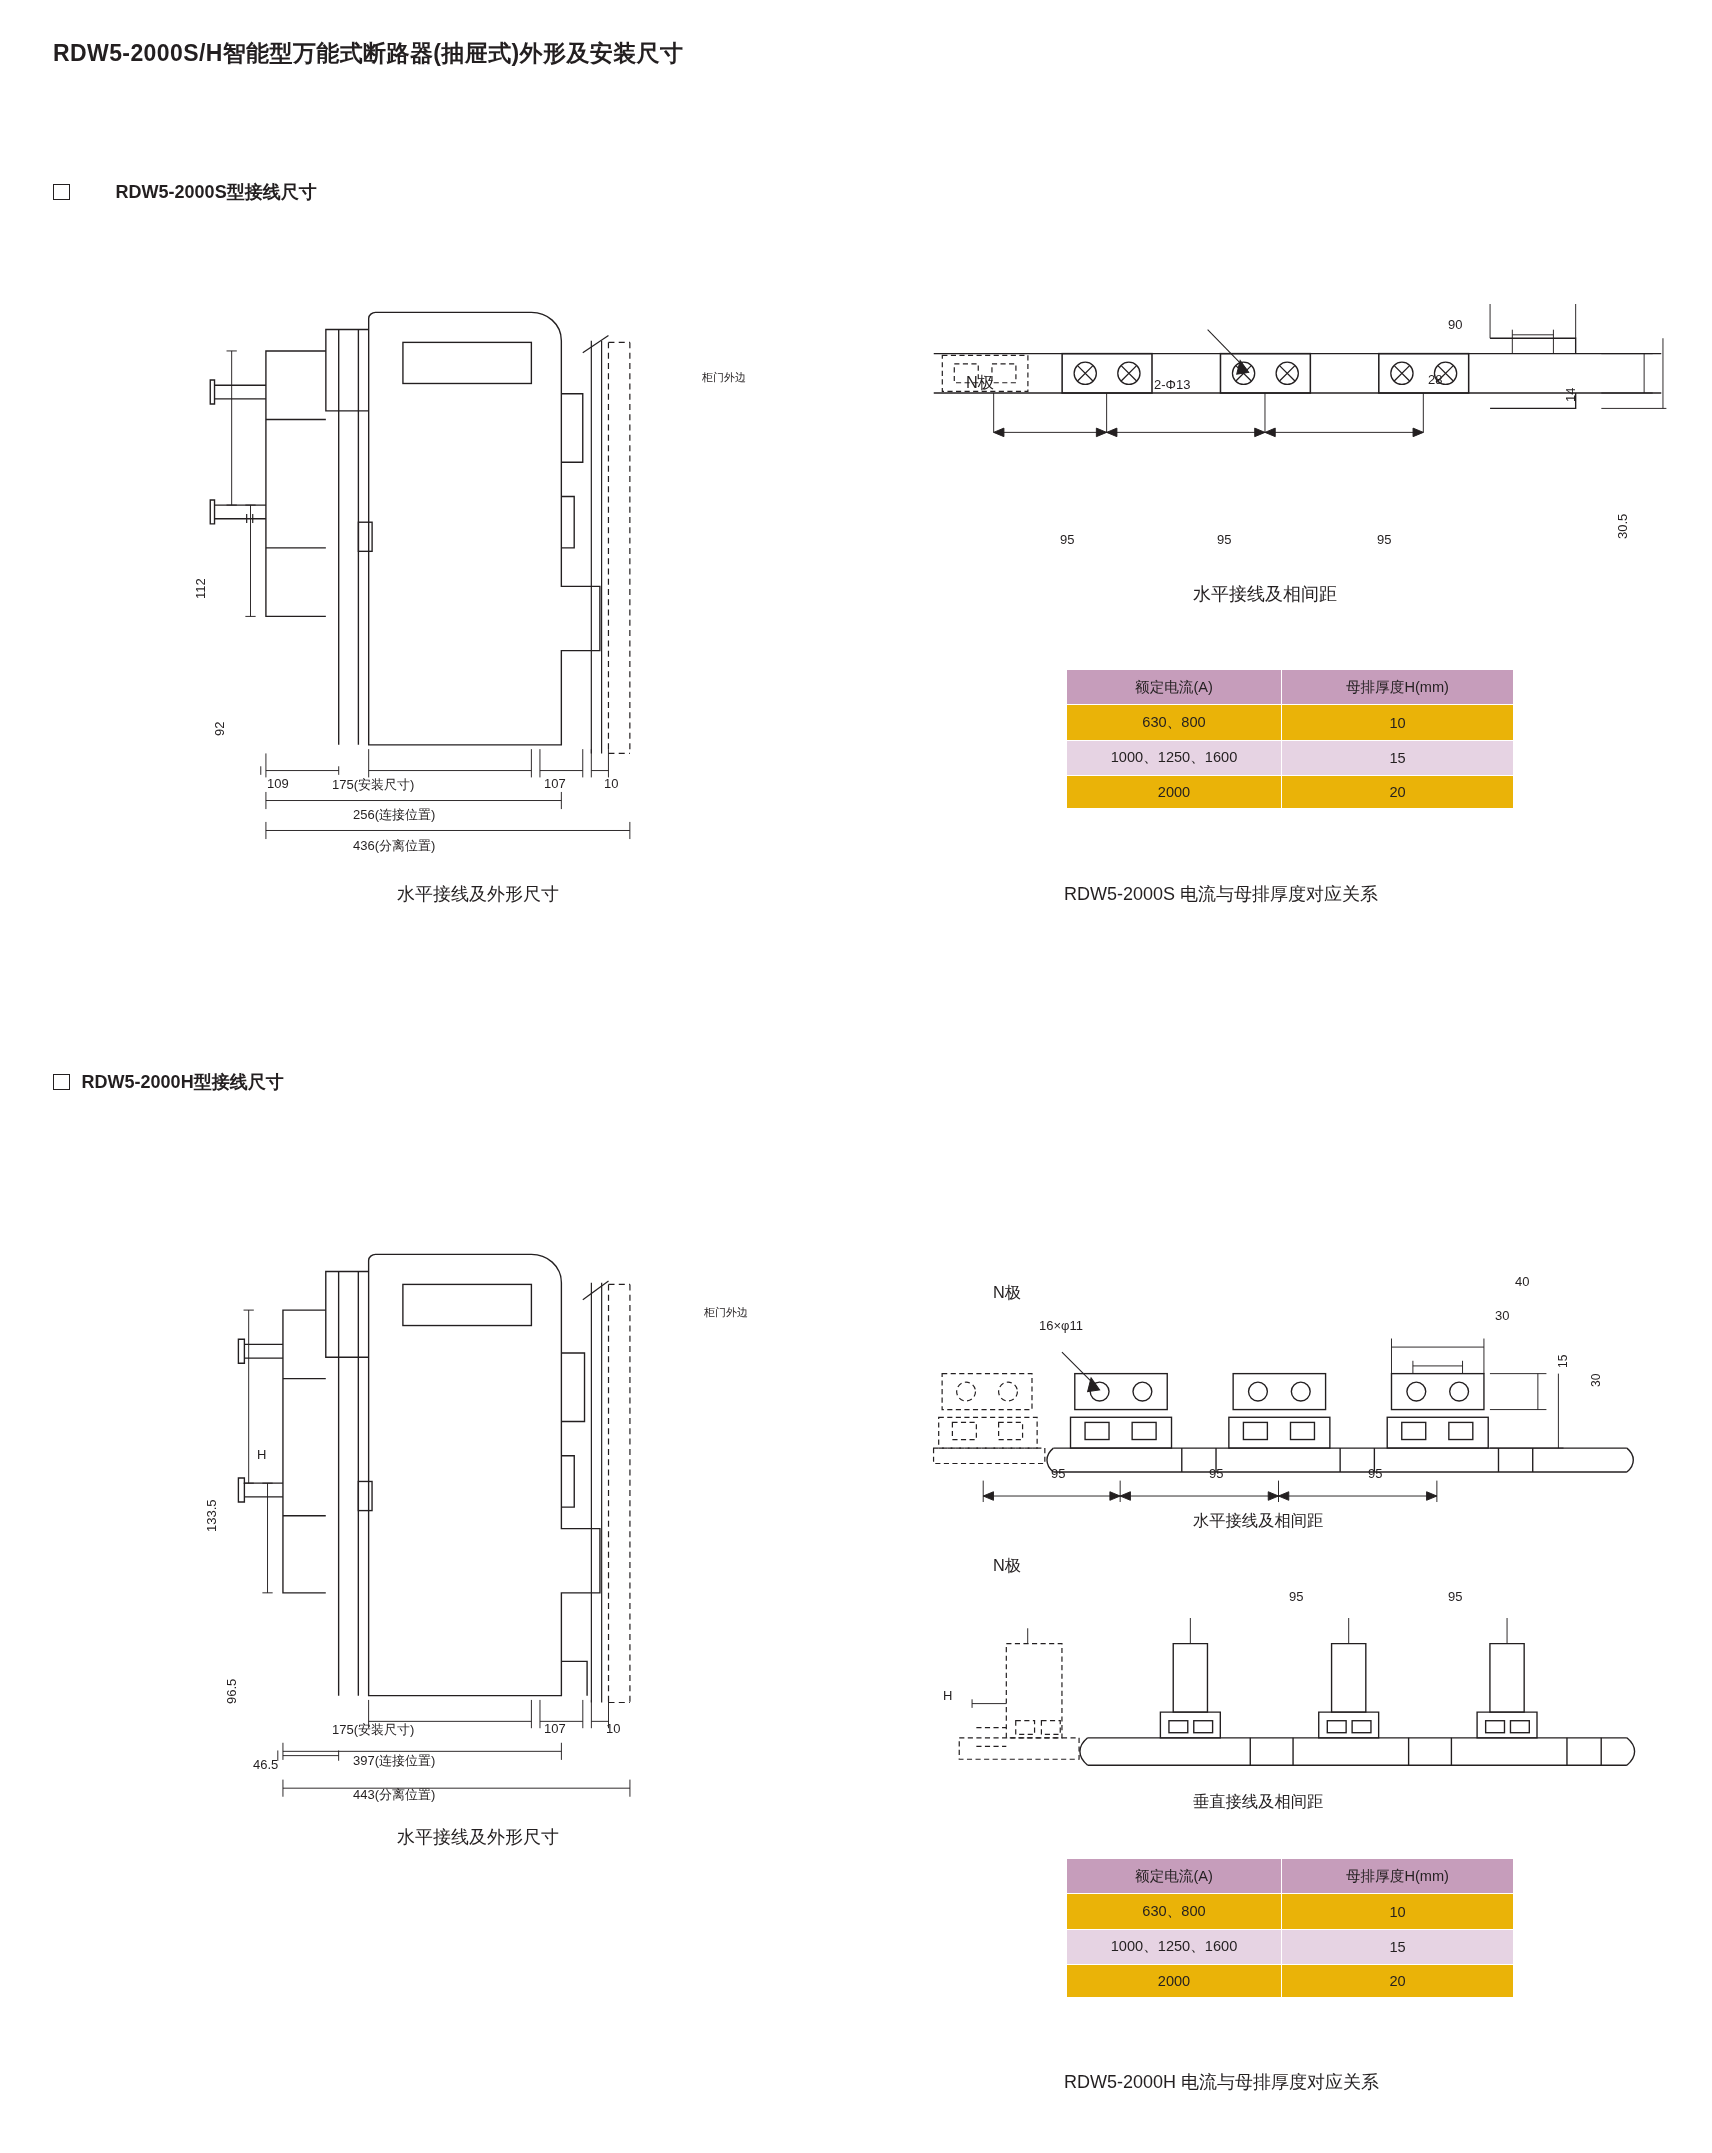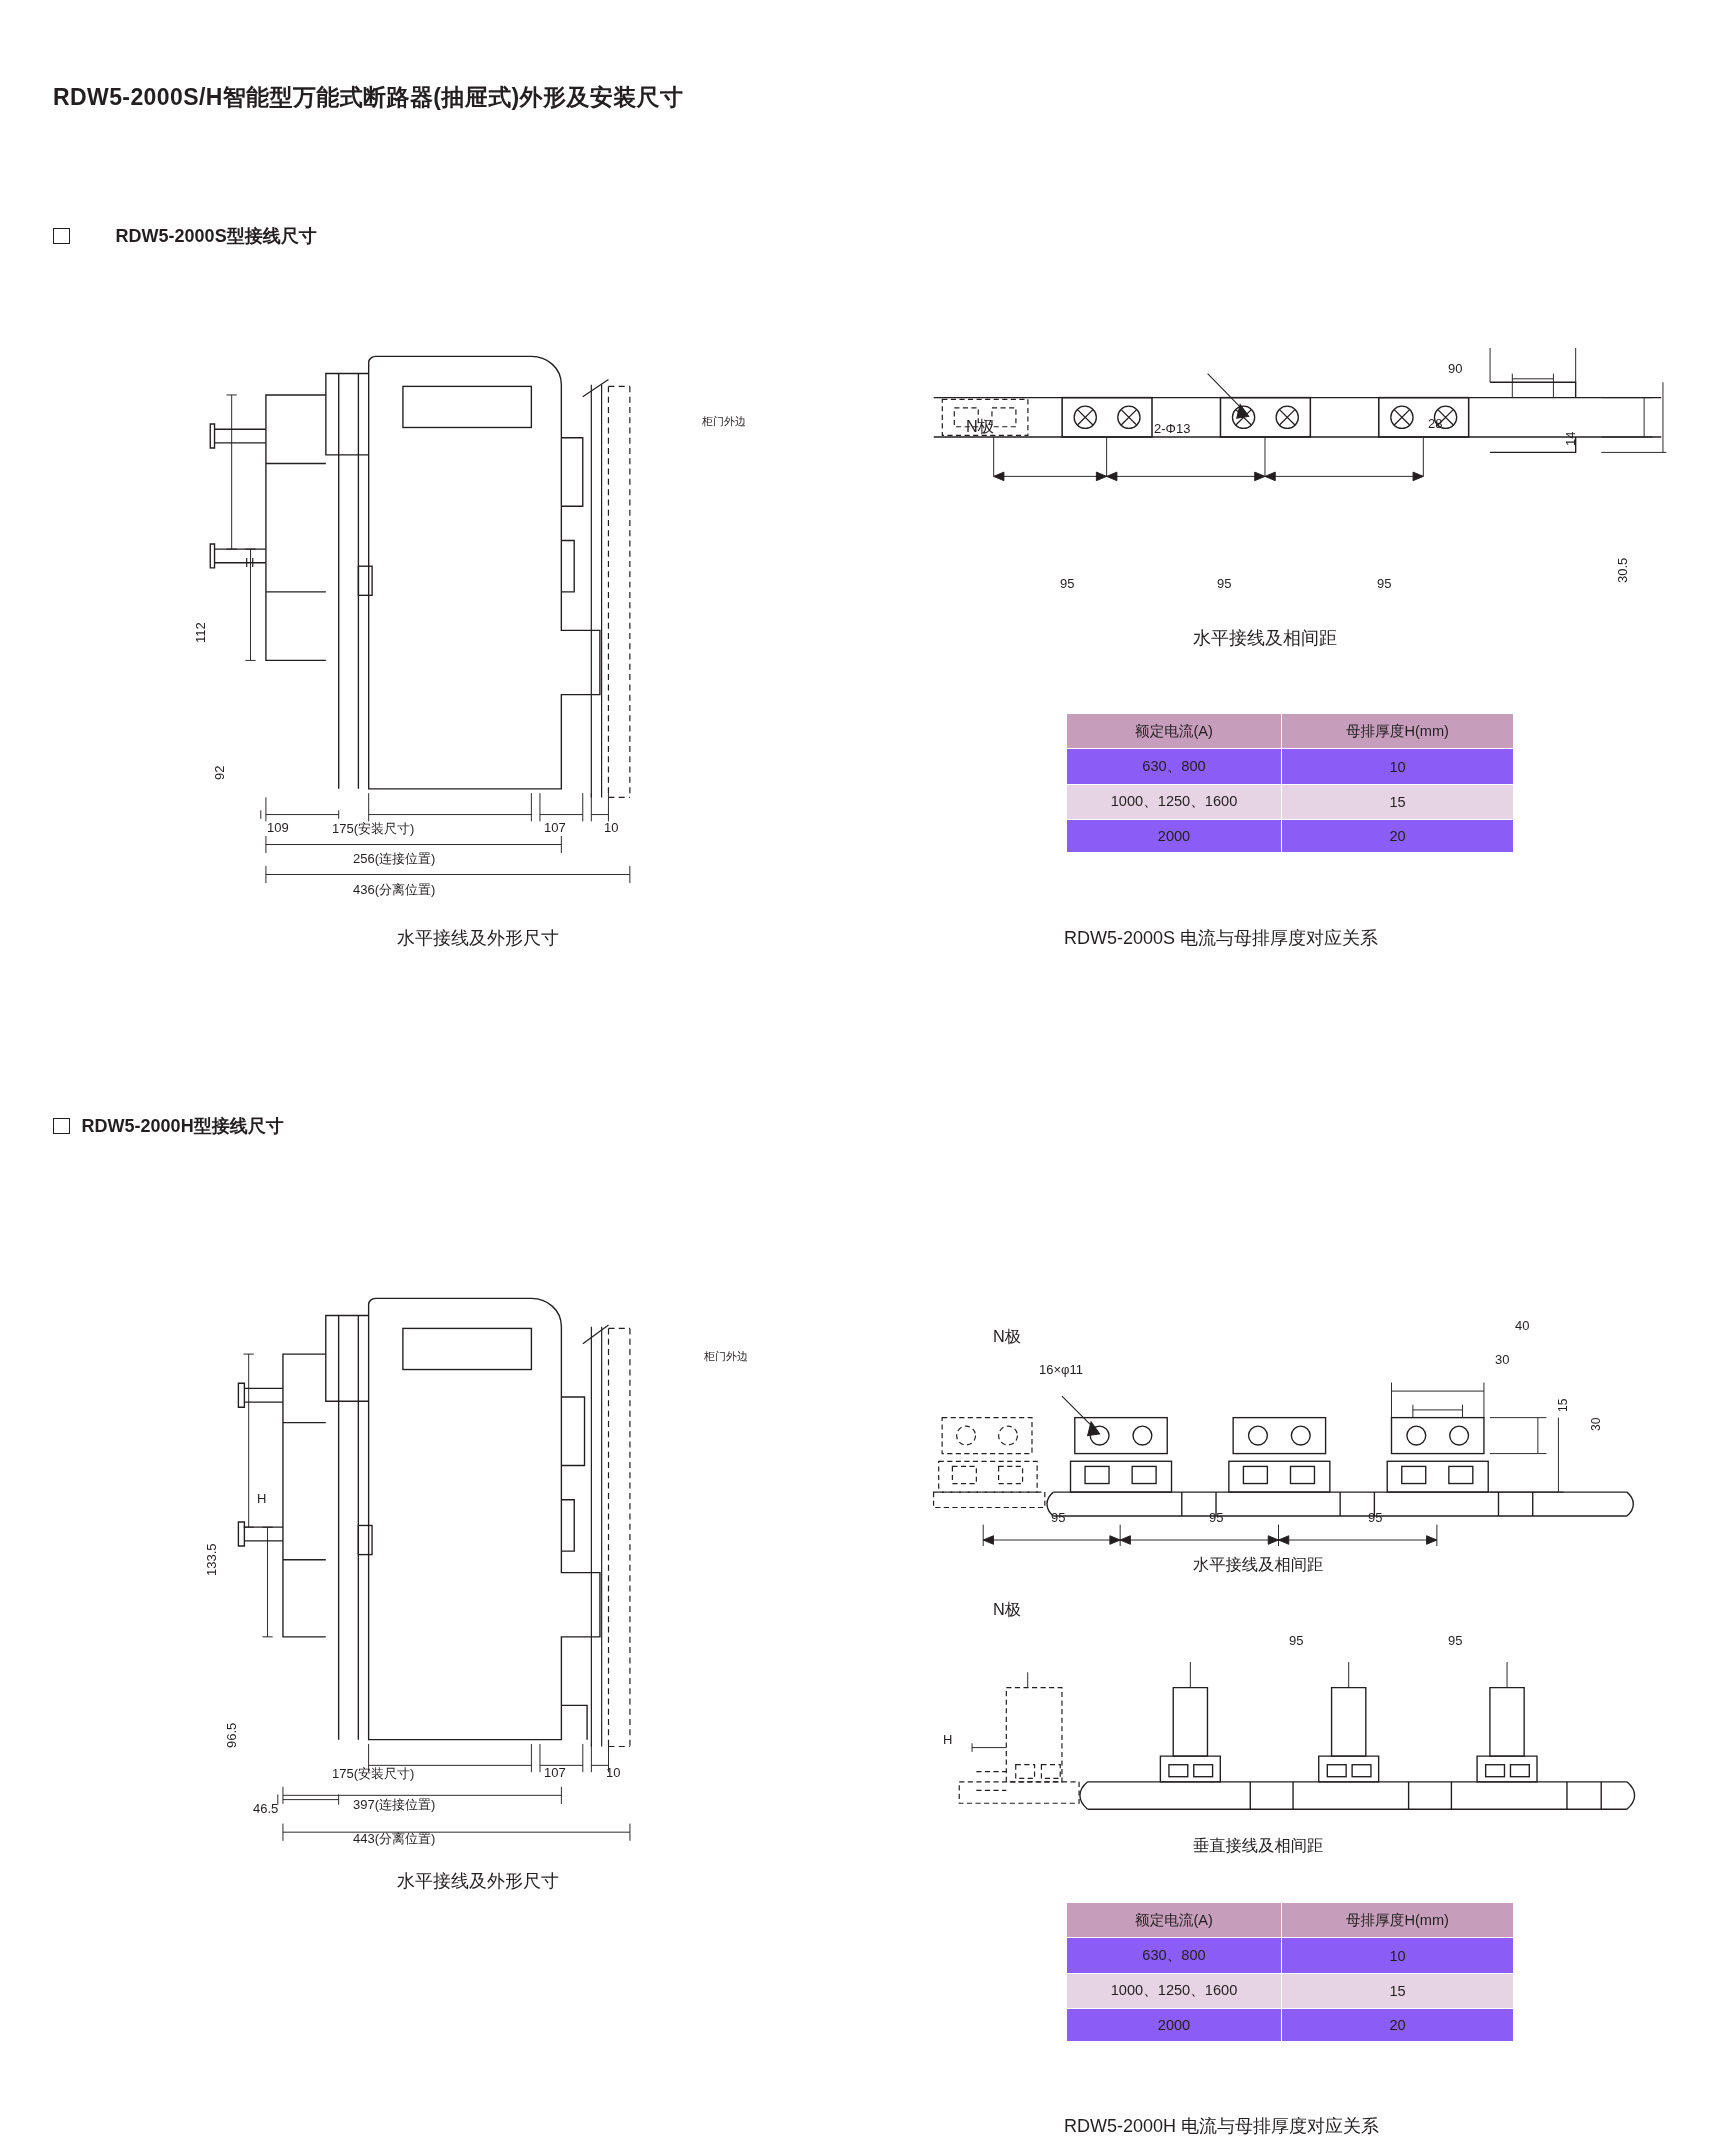--- a/index.html
+++ b/index.html
@@ -13,21 +13,20 @@
     position: relative;
     font-family: "Liberation Sans", sans-serif;
     color: #231f20;
     overflow: hidden;
   }
   .page {
     position: absolute;
     left: 0; top: 0;
     width: 1712px;
     height: 1618px;
-    margin-top: 44px;
   }
 
   
   .page-title {
     position: absolute;
     left: 53px;
     top: 38px;
     font-size: 23px;
     font-weight: bold;
     letter-spacing: 0.4px;
@@ -84,21 +83,21 @@
   }
   .tbl th {
     background: #c69dbb;
     color: #231f20;
     font-weight: normal;
     font-size: 14.6px;
     padding: 7.7px 0;
     border: 0.9px solid #ffffff;
   }
   .tbl td {
-    background: #8b5cf6;
+    background: #eab308;
     text-align: center;
     padding: 7.7px 0;
     border: 0.9px solid #ffffff;
   }
   .tbl td.alt { background: #e6d3e3; }
   .tbl .c1 { width: 214px; }
   .tbl .c2 { width: 231px; }
 
   svg { display: block; }
   .sv { position: absolute; }

